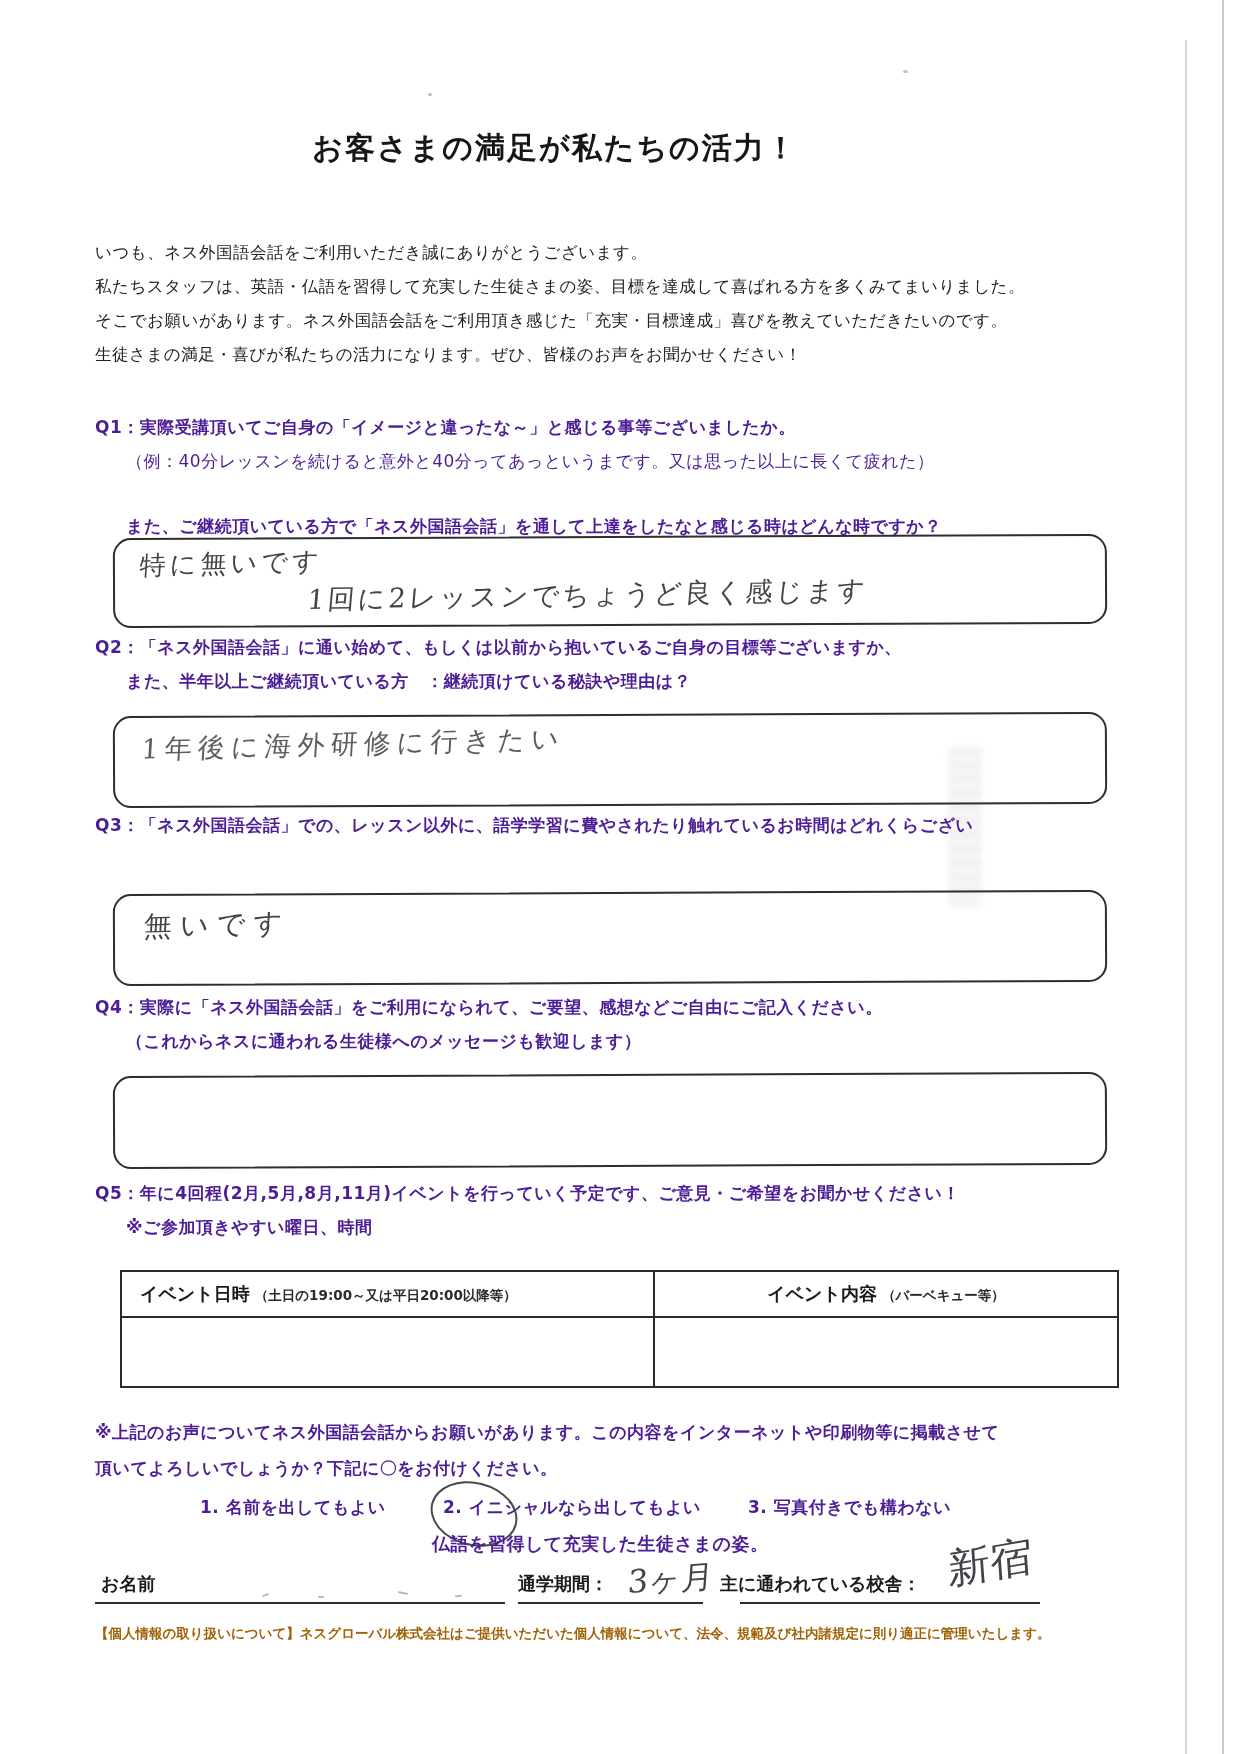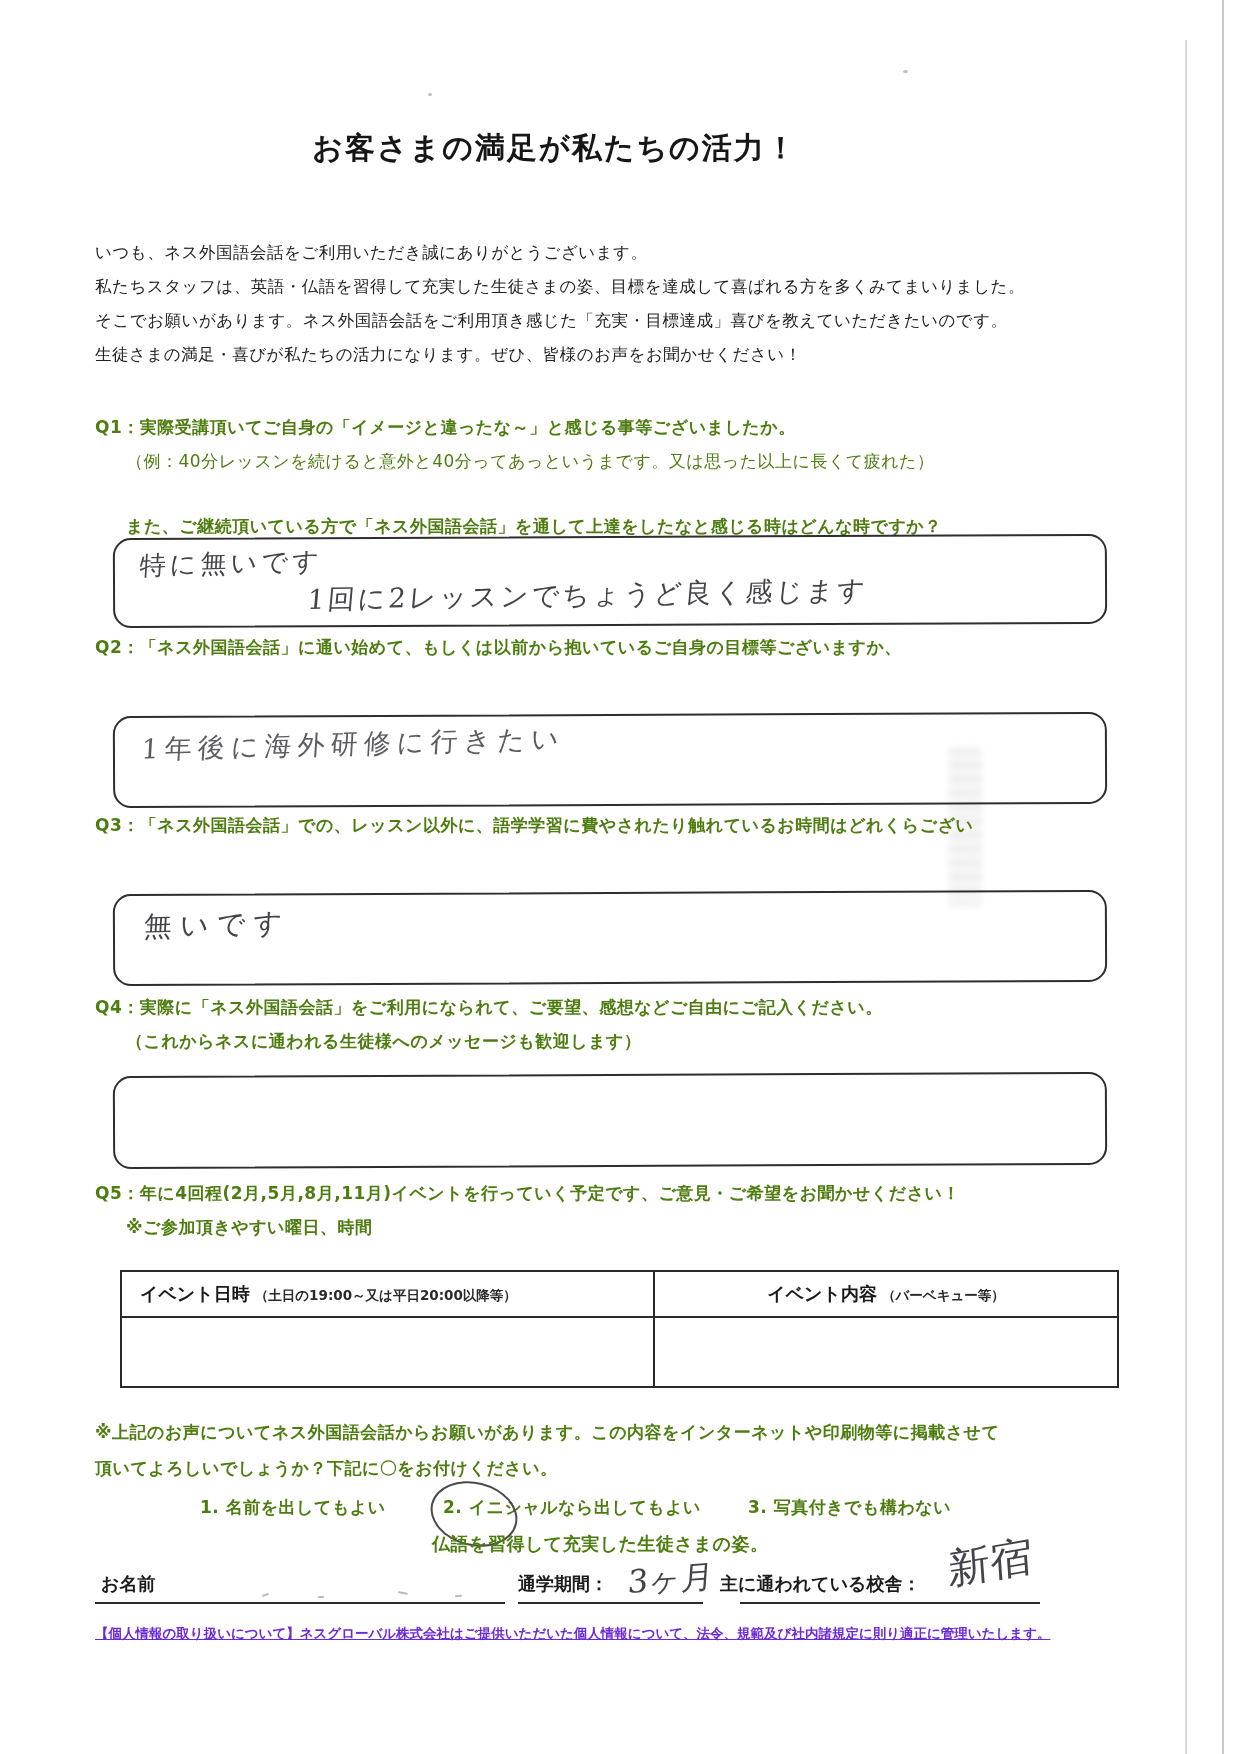--- a/index.html
+++ b/index.html
@@ -9,21 +9,21 @@
     font-family:"DejaVu Sans","Liberation Sans",sans-serif;
     color:#1f1f1f;
   }
   .abs{position:absolute;}
   .title{
     width:1110px;left:0;top:128px;text-align:center;
     font-size:30px;font-weight:700;letter-spacing:2px;color:#161616;
   }
   .body-text{font-size:16.5px;font-weight:500;color:#222;letter-spacing:0.5px;}
   .intro{left:95px;top:236px;width:1060px;line-height:34px;}
-  .qline{font-size:17px;font-weight:600;color:#4d7c0f;letter-spacing:0.5px;white-space:nowrap;}
+  .qline{font-size:17px;font-weight:600;color:#4c1d95;letter-spacing:0.5px;white-space:nowrap;}
   .answer-box{
     border:2px solid #2e2e2e;border-radius:18px;background:transparent;
     transform:rotate(-0.25deg);
   }
   .hand{
     font-family:"DejaVu Serif","Liberation Serif",serif;
     color:#34343a;font-weight:400;white-space:nowrap;
     transform:skewX(-5deg) rotate(-1.5deg);opacity:0.92;
   }
   table.ev{
@@ -38,21 +38,21 @@
     border:2px solid #4a4a4a;border-radius:50%;
     transform:rotate(14deg);background:transparent;
   }
   .vline{background:#c9c9c9;width:2px;}
   .smudge{
     background:repeating-linear-gradient(#d8d8d8 0 6px,#efefef 6px 14px);
     filter:blur(3px);opacity:0.45;border-radius:4px;
   }
   .speck{background:#bdbdbd;border-radius:50%;}
   .sig-mark{background:#a8a8a8;height:2px;opacity:0.8;border-radius:1px;}
-  .footer-note{font-size:13.5px;font-weight:600;color:#6d28d9;white-space:nowrap;text-decoration:underline;}
+  .footer-note{font-size:13.5px;font-weight:600;color:#a16207;white-space:nowrap;}
 </style>
 </head>
 <body>
 
 <div class="page">
 
   <div class="abs vline" style="left:1185px;top:40px;height:1714px;opacity:.7;"></div>
   <div class="abs vline" style="left:1222px;top:0;height:1754px;"></div>
   <div class="abs smudge" style="left:948px;top:748px;width:34px;height:158px;"></div>
   <div class="abs speck" style="left:428px;top:93px;width:4px;height:3px;"></div>
@@ -68,20 +68,21 @@
   </div>
 
   <div class="abs qline" style="left:95px;top:416px;">Q1：実際受講頂いてご自身の「イメージと違ったな～」と感じる事等ございましたか。</div>
   <div class="abs qline" style="left:126px;top:450px;font-weight:500;">（例：40分レッスンを続けると意外と40分ってあっというまです。又は思った以上に長くて疲れた）</div>
   <div class="abs qline" style="left:126px;top:487px;margin-top:28px;">また、ご継続頂いている方で「ネス外国語会話」を通して上達をしたなと感じる時はどんな時ですか？</div>
   <div class="abs answer-box" style="left:113px;top:536px;width:990px;height:86px;"></div>
   <div class="abs hand" style="left:140px;top:546px;font-size:26px;letter-spacing:4px;">特に無いです</div>
   <div class="abs hand" style="left:308px;top:577px;font-size:27px;letter-spacing:3px;transform:skewX(-6deg) rotate(-1deg);">1回に2レッスンでちょうど良く感じます</div>
 
   <div class="abs qline" style="left:95px;top:636px;">Q2：「ネス外国語会話」に通い始めて、もしくは以前から抱いているご自身の目標等ございますか、</div>
+  <div class="abs qline" style="left:126px;top:670px;">また、半年以上ご継続頂いている方　：継続頂けている秘訣や理由は？</div>
   <div class="abs answer-box" style="left:113px;top:714px;width:990px;height:88px;"></div>
   <div class="abs hand" style="left:142px;top:726px;font-size:27px;letter-spacing:6px;opacity:.8;">1年後に海外研修に行きたい</div>
 
   <div class="abs qline" style="left:95px;top:814px;">Q3：「ネス外国語会話」での、レッスン以外に、語学学習に費やされたり触れているお時間はどれくらござい</div>
   <div class="abs answer-box" style="left:113px;top:892px;width:990px;height:88px;"></div>
   <div class="abs hand" style="left:144px;top:906px;font-size:28px;letter-spacing:8px;">無いです</div>
 
   <div class="abs qline" style="left:95px;top:996px;">Q4：実際に「ネス外国語会話」をご利用になられて、ご要望、感想などご自由にご記入ください。</div>
   <div class="abs qline" style="left:126px;top:1030px;">（これからネスに通われる生徒様へのメッセージも歓迎します）</div>
   <div class="abs answer-box" style="left:113px;top:1074px;width:990px;height:89px;"></div>

